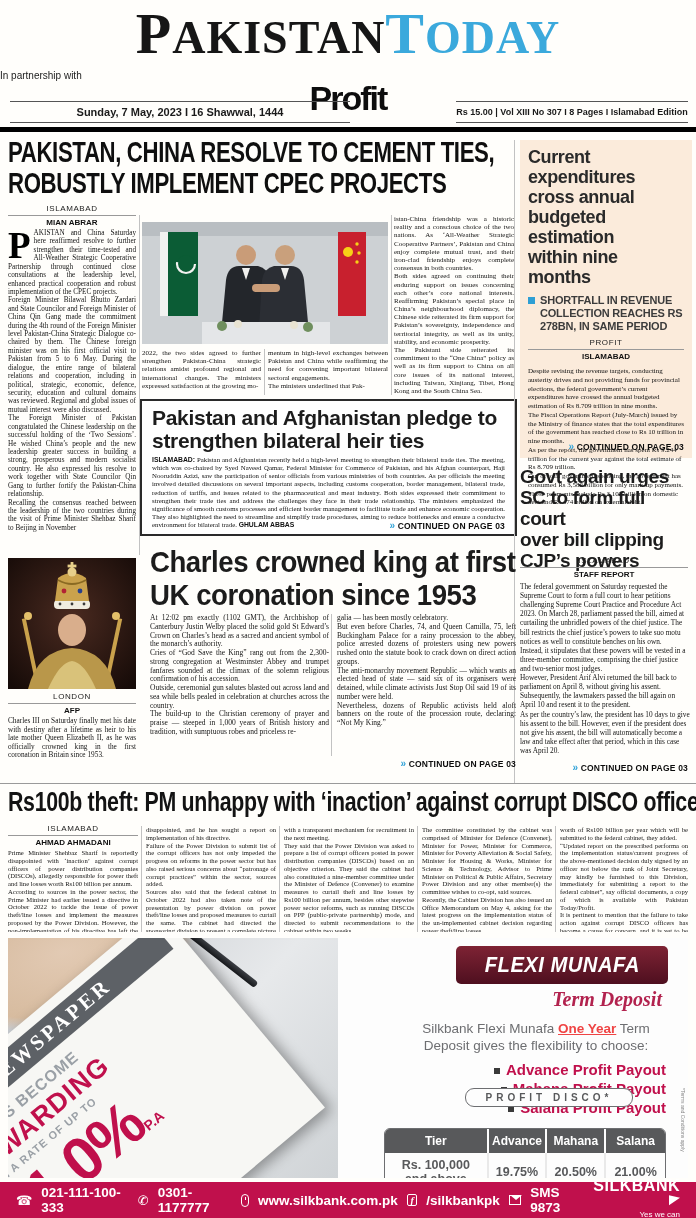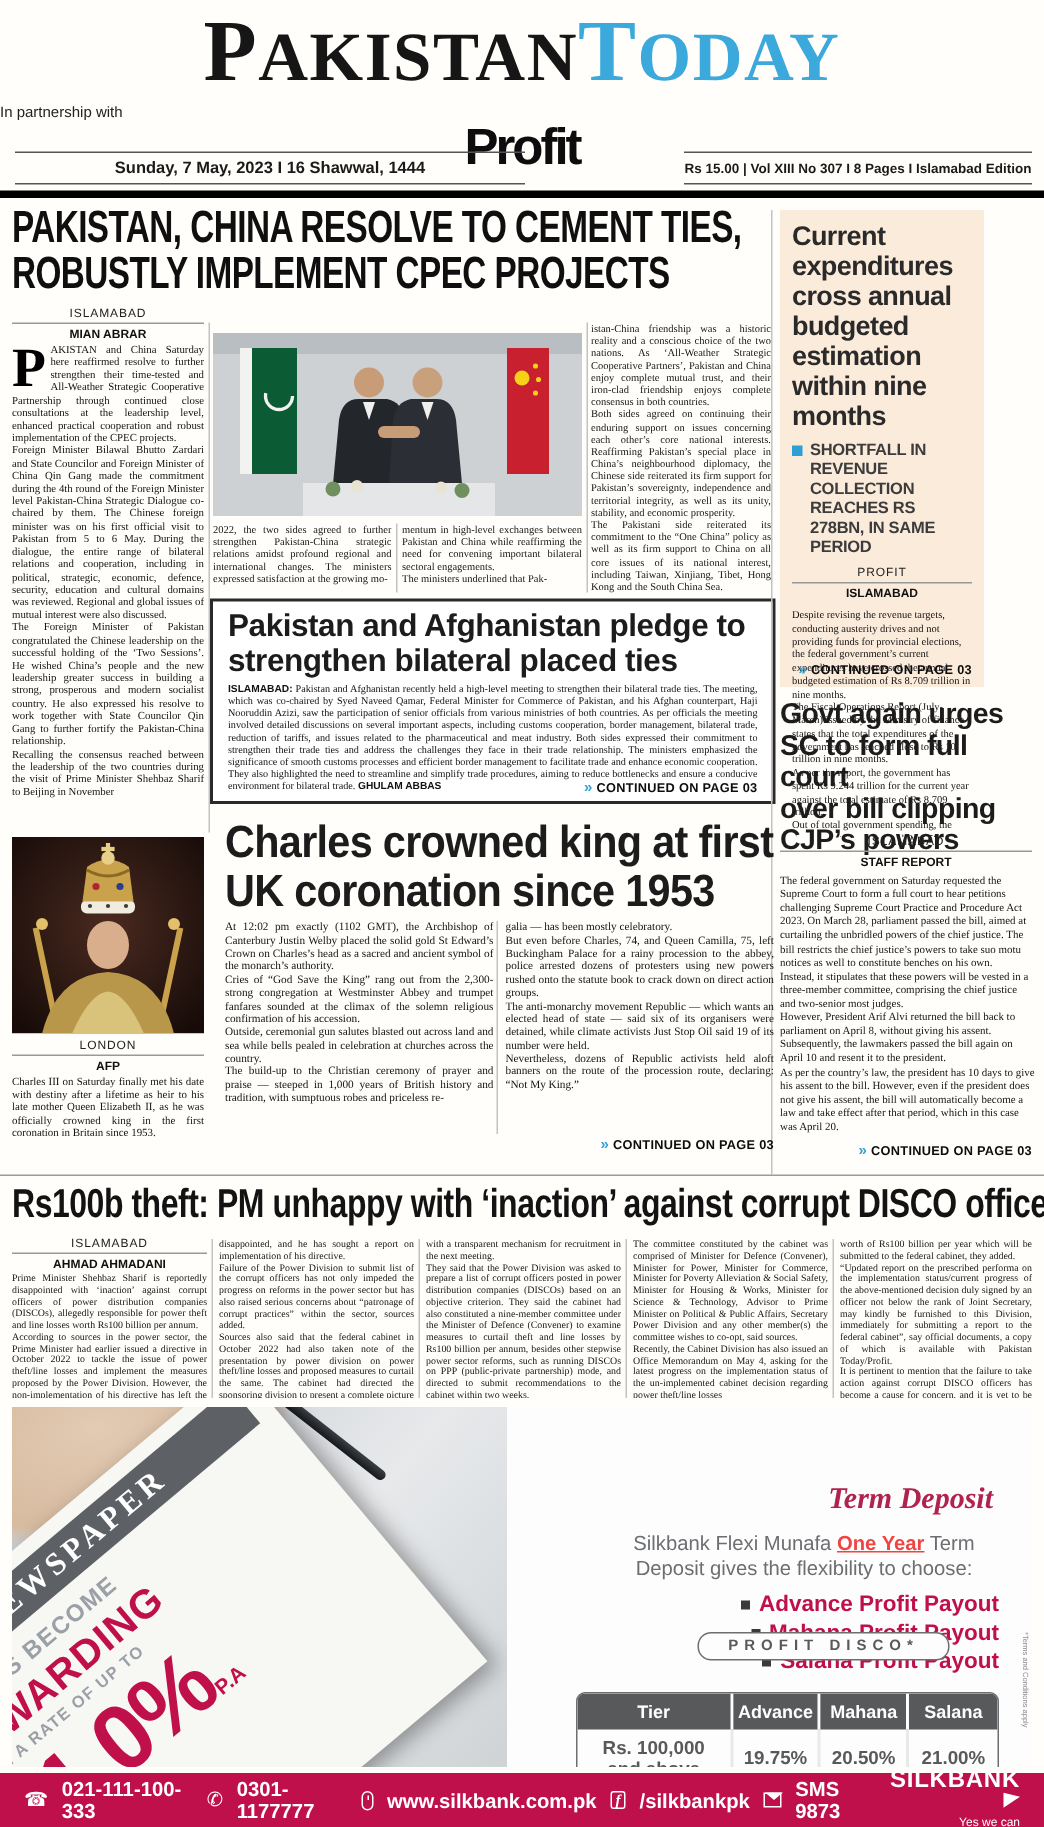--- a/index.html
+++ b/index.html
@@ -62,21 +62,21 @@
     border:2px solid #2a2a2a; background:#fff; padding:5px 10px 4px 10px; }
   .trade-headline { font-family:"Liberation Sans", sans-serif; font-weight:bold;
     font-size:21px; line-height:23px; color:#1c1c1c; letter-spacing:-.3px; white-space:pre-line; }
   .trade-body { margin-top:4px; font-size:6.8px; line-height:1.2; text-align:justify;
     overflow:hidden; height:72px; }
   .trade-by { font-family:"Liberation Sans", sans-serif; font-weight:bold; font-size:6.8px; }
   .trade-cont { position:absolute; right:10px; bottom:3px; }
 
   
   .sb-rule { left:514px; top:140px; height:643px; }
-  .exp-box { left:520px; top:140px; width:136px; height:318px;
+  .exp-box { left:520px; top:140px; width:172px; height:318px;
     background:#FBEBDB; padding:7px 8px; }
   .exp-headline { font-family:"Liberation Sans", sans-serif; font-weight:bold;
     font-size:18px; line-height:20px; color:#2a2a2a; letter-spacing:-.4px; white-space:pre-line; }
   .exp-bullet { margin-top:7px; display:flex; gap:5px;
     font-family:"Liberation Sans", sans-serif; font-weight:bold; font-size:11px;
     line-height:13px; color:#3c3c3c; letter-spacing:-.2px; }
   .exp-bullet .sq { flex:0 0 7px; width:7px; height:7px; margin-top:3px; background:#2E9FD4; }
   .exp-byline { margin-top:5px; }
   .exp-body { margin-top:6px; font-size:7px; line-height:1.25; text-align:left;
     white-space:pre-line; overflow:hidden; height:152px; }
@@ -249,21 +249,21 @@
 The ministers underlined that Pak-</div>
   <div class="abs vrule" style="left:264px; top:349px; height:46px;"></div>
   <div class="abs vrule" style="left:139px; top:215px; height:340px;"></div>
   <div class="abs vrule" style="left:391px; top:215px; height:180px;"></div>
   <div class="abs lead-col4 body-text">istan-China friendship was a historic reality and a conscious choice of the two nations. As ‘All-Weather Strategic Cooperative Partners’, Pakistan and China enjoy complete mutual trust, and their iron-clad friendship enjoys complete consensus in both countries.
 Both sides agreed on continuing their enduring support on issues concerning each other’s core national interests. Reaffirming Pakistan’s special place in China’s neighbourhood diplomacy, the Chinese side reiterated its firm support for Pakistan’s sovereignty, independence and territorial integrity, as well as its unity, stability, and economic prosperity.
 The Pakistani side reiterated its commitment to the “One China” policy as well as its firm support to China on all core issues of its national interest, including Taiwan, Xinjiang, Tibet, Hong Kong and the South China Sea.</div>
 
   <div class="abs trade-box">
     <div class="trade-headline">Pakistan and Afghanistan pledge to
-strengthen bilateral placed ties</div>
+strengthen bilateral heir ties</div>
     <div class="trade-body"><b class="trade-by">ISLAMABAD:</b> <span>Pakistan and Afghanistan recently held a high-level meeting to strengthen their bilateral trade ties. The meeting, which was co-chaired by Syed Naveed Qamar, Federal Minister for Commerce of Pakistan, and his Afghan counterpart, Haji Nooruddin Azizi, saw the participation of senior officials from various ministries of both countries. As per officials the meeting involved detailed discussions on several important aspects, including customs cooperation, border management, bilateral trade, reduction of tariffs, and issues related to the pharmaceutical and meat industry. Both sides expressed their commitment to strengthen their trade ties and address the challenges they face in their trade relationship. The ministers emphasized the significance of smooth customs processes and efficient border management to facilitate trade and enhance economic cooperation. They also highlighted the need to streamline and simplify trade procedures, aiming to reduce bottlenecks and ensure a conducive environment for bilateral trade.</span> <b class="trade-by">GHULAM ABBAS</b></div>
     <div class="cont trade-cont"><span class="chev">»</span> <span>CONTINUED ON PAGE 03</span></div>
   </div>
 
   <div class="abs vrule sb-rule"></div>
   <div class="abs exp-box">
     <div class="exp-headline">Current expenditures
 cross annual
 budgeted estimation
 within nine months</div>
@@ -375,20 +375,23 @@
       <div class="ad-pen"></div>
       <div class="ad-paper">
         <div class="ad-paper-mast">NEWSPAPER</div>
         <div class="ad-line1">SAVINGS BECOME</div>
         <div class="ad-line2">REWARDING</div>
         <div class="ad-line3">WITH A RATE OF UP TO</div>
         <div class="ad-rate"><span>21.0%</span><span class="ad-rate-suffix">P.A</span></div>
       </div>
     </div>
     <div class="ad-right">
+      <div class="ad-badge">
+          <span>FLEXI MUNAFA</span>
+        </div>
       <div class="ad-script">Term Deposit</div>
       <div class="ad-intro"><span>Silkbank Flexi Munafa </span><b>One Year</b><span> Term Deposit gives the flexibility to choose:</span></div>
       <div class="ad-bullets">
         <div><span class="sq"></span><span>Advance Profit Payout</span></div>
         <div><span class="sq"></span><span>Mahana Profit Payout</span></div>
         <div><span class="sq"></span><span>Salana Profit Payout</span></div>
       </div>
       <div class="ad-table-title">PROFIT DISCO*</div>
       <div class="ad-table">
         <div class="ad-tr">

